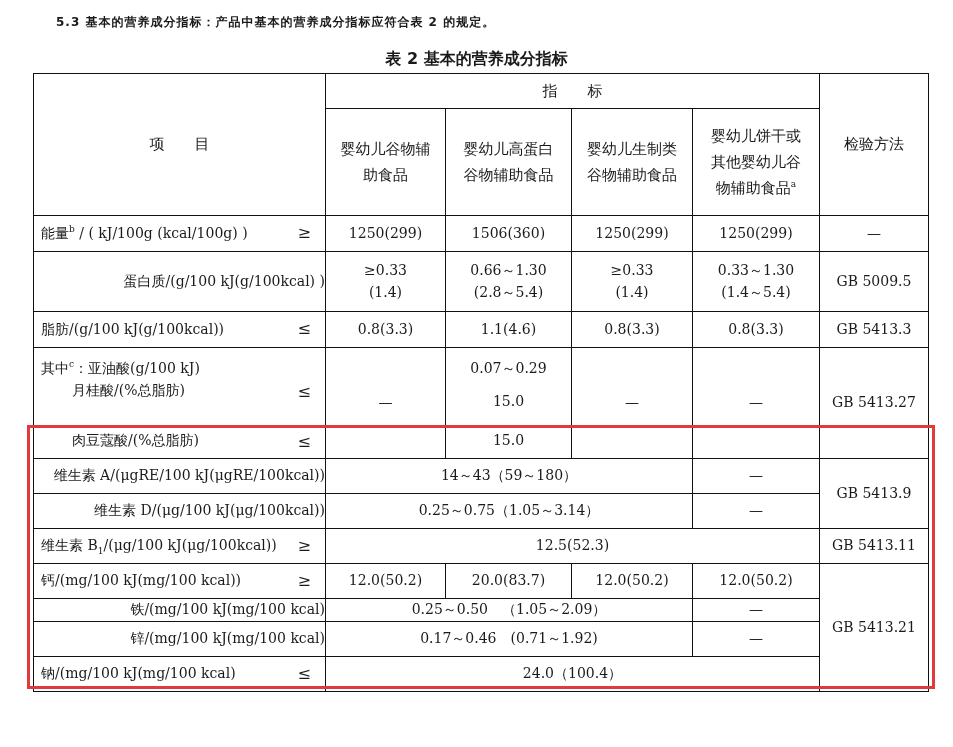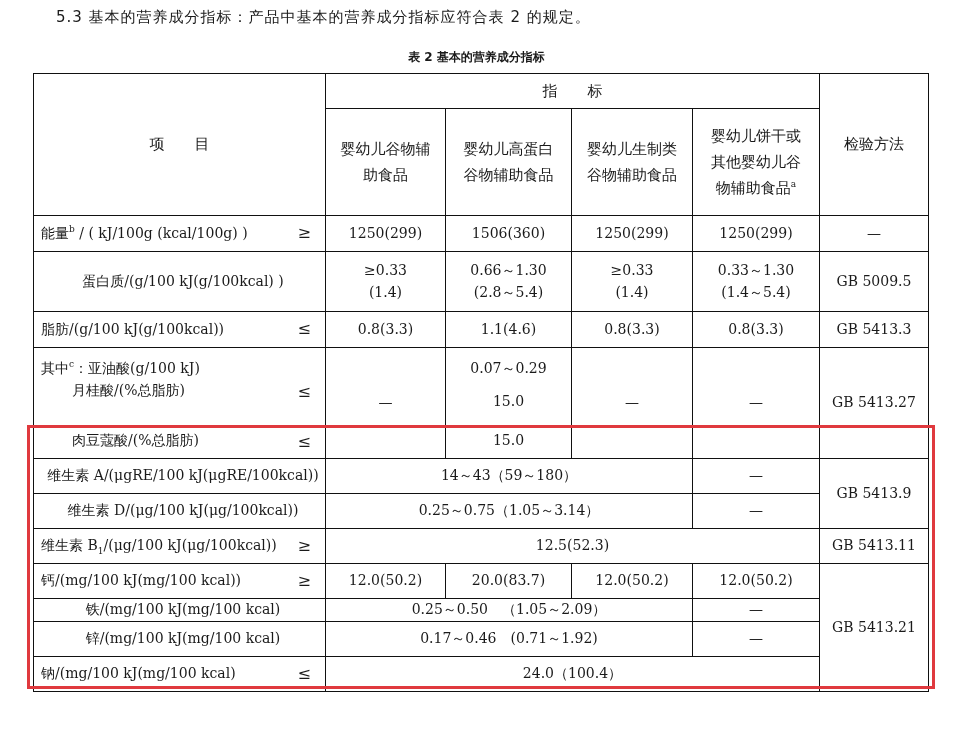--- a/index.html
+++ b/index.html
@@ -1,25 +1,25 @@
 <!DOCTYPE html>
 <html><head>
 <meta charset="utf-8">
 <style>
   html, body { margin: 0; padding: 0; background: #ffffff; }
   body { width: 953px; height: 747px; position: relative; overflow: hidden;
          font-family: "DejaVu Serif", "Liberation Serif", serif; color: #1a1a1a; }
-  .section-heading { position: absolute; left: 56px; top: 8px; font-size: 15px;
-         font-family: "DejaVu Sans", "Liberation Sans", sans-serif; letter-spacing: 1px; white-space: nowrap; }
+  .section-heading { position: absolute; left: 56px; top: 14px; font-size: 12px;
+         font-family: "DejaVu Sans", "Liberation Sans", sans-serif; letter-spacing: 1px; white-space: nowrap; font-weight: bold; }
   .table-caption { position: absolute; left: 0; width: 953px; top: 49px; text-align: center;
-         font-size: 12px; font-weight: bold; font-family: "DejaVu Sans", "Liberation Sans", sans-serif; }
+         font-size: 16px; font-weight: bold; font-family: "DejaVu Sans", "Liberation Sans", sans-serif; }
   .wrap { position: absolute; left: 33px; top: 73px; width: 895px; }
   table { border-collapse: collapse; width: 895px; table-layout: fixed; font-size: 14px; }
   td { border: 1.3px solid #111; padding: 0; text-align: center; vertical-align: middle; line-height: 1.55; }
-  td.item { text-align: center; padding-left: 7px; }
+  td.item { text-align: right; padding-left: 7px; }
   .item-inner { display: flex; justify-content: space-between; align-items: center; padding-right: 14px; }
   .cmp { font-size: 16px; }
   sup { font-size: 9px; line-height: 0; }
   sub { font-size: 9px; line-height: 0; }
   .hdr { font-size: 15px; line-height: 1.75; }
   .fatty { position: relative; height: 100px; overflow: hidden; }
   .fatty-row { position: absolute; left: 7px; right: 14px; display: flex; justify-content: space-between; }
   .fatty-vals { position: relative; height: 100px; overflow: hidden; }
   .fatty-val { position: absolute; left: 0; right: 0; text-align: center; }
   .footnote { border: 1.3px solid #111; border-top: none; font-size: 14px; padding: 4px 8px 6px 8px;

